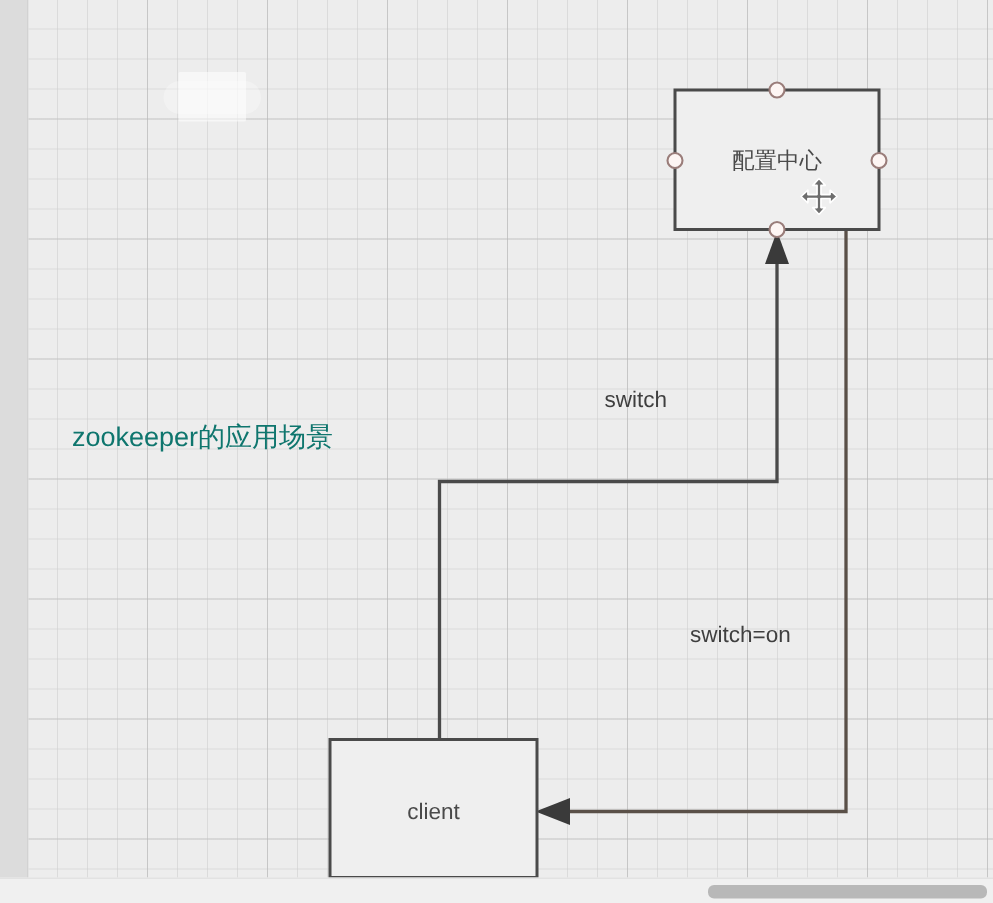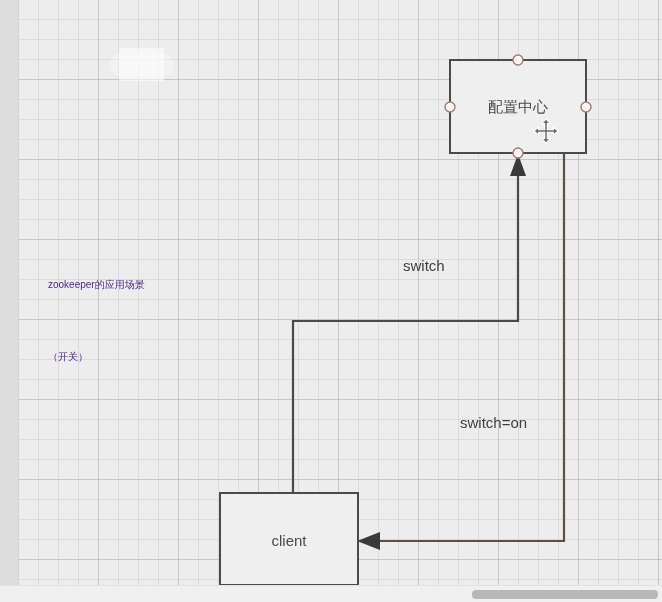--- a/index.html
+++ b/index.html
@@ -119,23 +119,23 @@
   }
   .edge-label {
     font-family: "Liberation Sans", "DejaVu Sans", sans-serif;
     font-size: 15px;
     fill: #3f3f3f;
   }
 
   
   .note {
     position: absolute;
-    color: #4c1d95;
-    font-family: "Liberation Sans", "DejaVu Sans", sans-serif;
-    font-size: 10px;
+    color: #0f766e;
+    font-family: "Liberation Sans", "DejaVu Sans", sans-serif;
+    font-size: 18px;
     white-space: nowrap;
     line-height: 1.45;
   }
   .note-title { left: 48px; top: 278px; }
   .note-body  { left: 48px; top: 350px; text-align: center; }
   .note-body .line2 { display: block; }
 
   
   .move-cursor {
     position: absolute;
@@ -201,21 +201,20 @@
 
     <g>
       <rect class="shape-rect" x="220" y="493" width="138" height="92"></rect>
       <text class="node-label" x="289" y="542">client</text>
     </g>
   </svg>
 
   <div class="note note-title">zookeeper的应用场景</div>
 
   <div class="note note-body">
-    <span class="line2">（开关）</span>
   </div>
 
   <div class="move-cursor">
     <svg viewBox="0 0 26 26" width="26" height="26" xmlns="http://www.w3.org/2000/svg">
       <path d="M13 1 L17.2 5.6 L14.3 5.6 L14.3 11.7 L20.4 11.7 L20.4 8.8 L25 13 L20.4 17.2 L20.4 14.3 L14.3 14.3 L14.3 20.4 L17.2 20.4 L13 25 L8.8 20.4 L11.7 20.4 L11.7 14.3 L5.6 14.3 L5.6 17.2 L1 13 L5.6 8.8 L5.6 11.7 L11.7 11.7 L11.7 5.6 L8.8 5.6 Z" fill="#6e6e6e" stroke="#ffffff" stroke-width="1.1" stroke-linejoin="round"></path>
     </svg>
   </div>
 
   <div class="hscrollbar">
     <div class="hscrollbar-thumb"></div>

